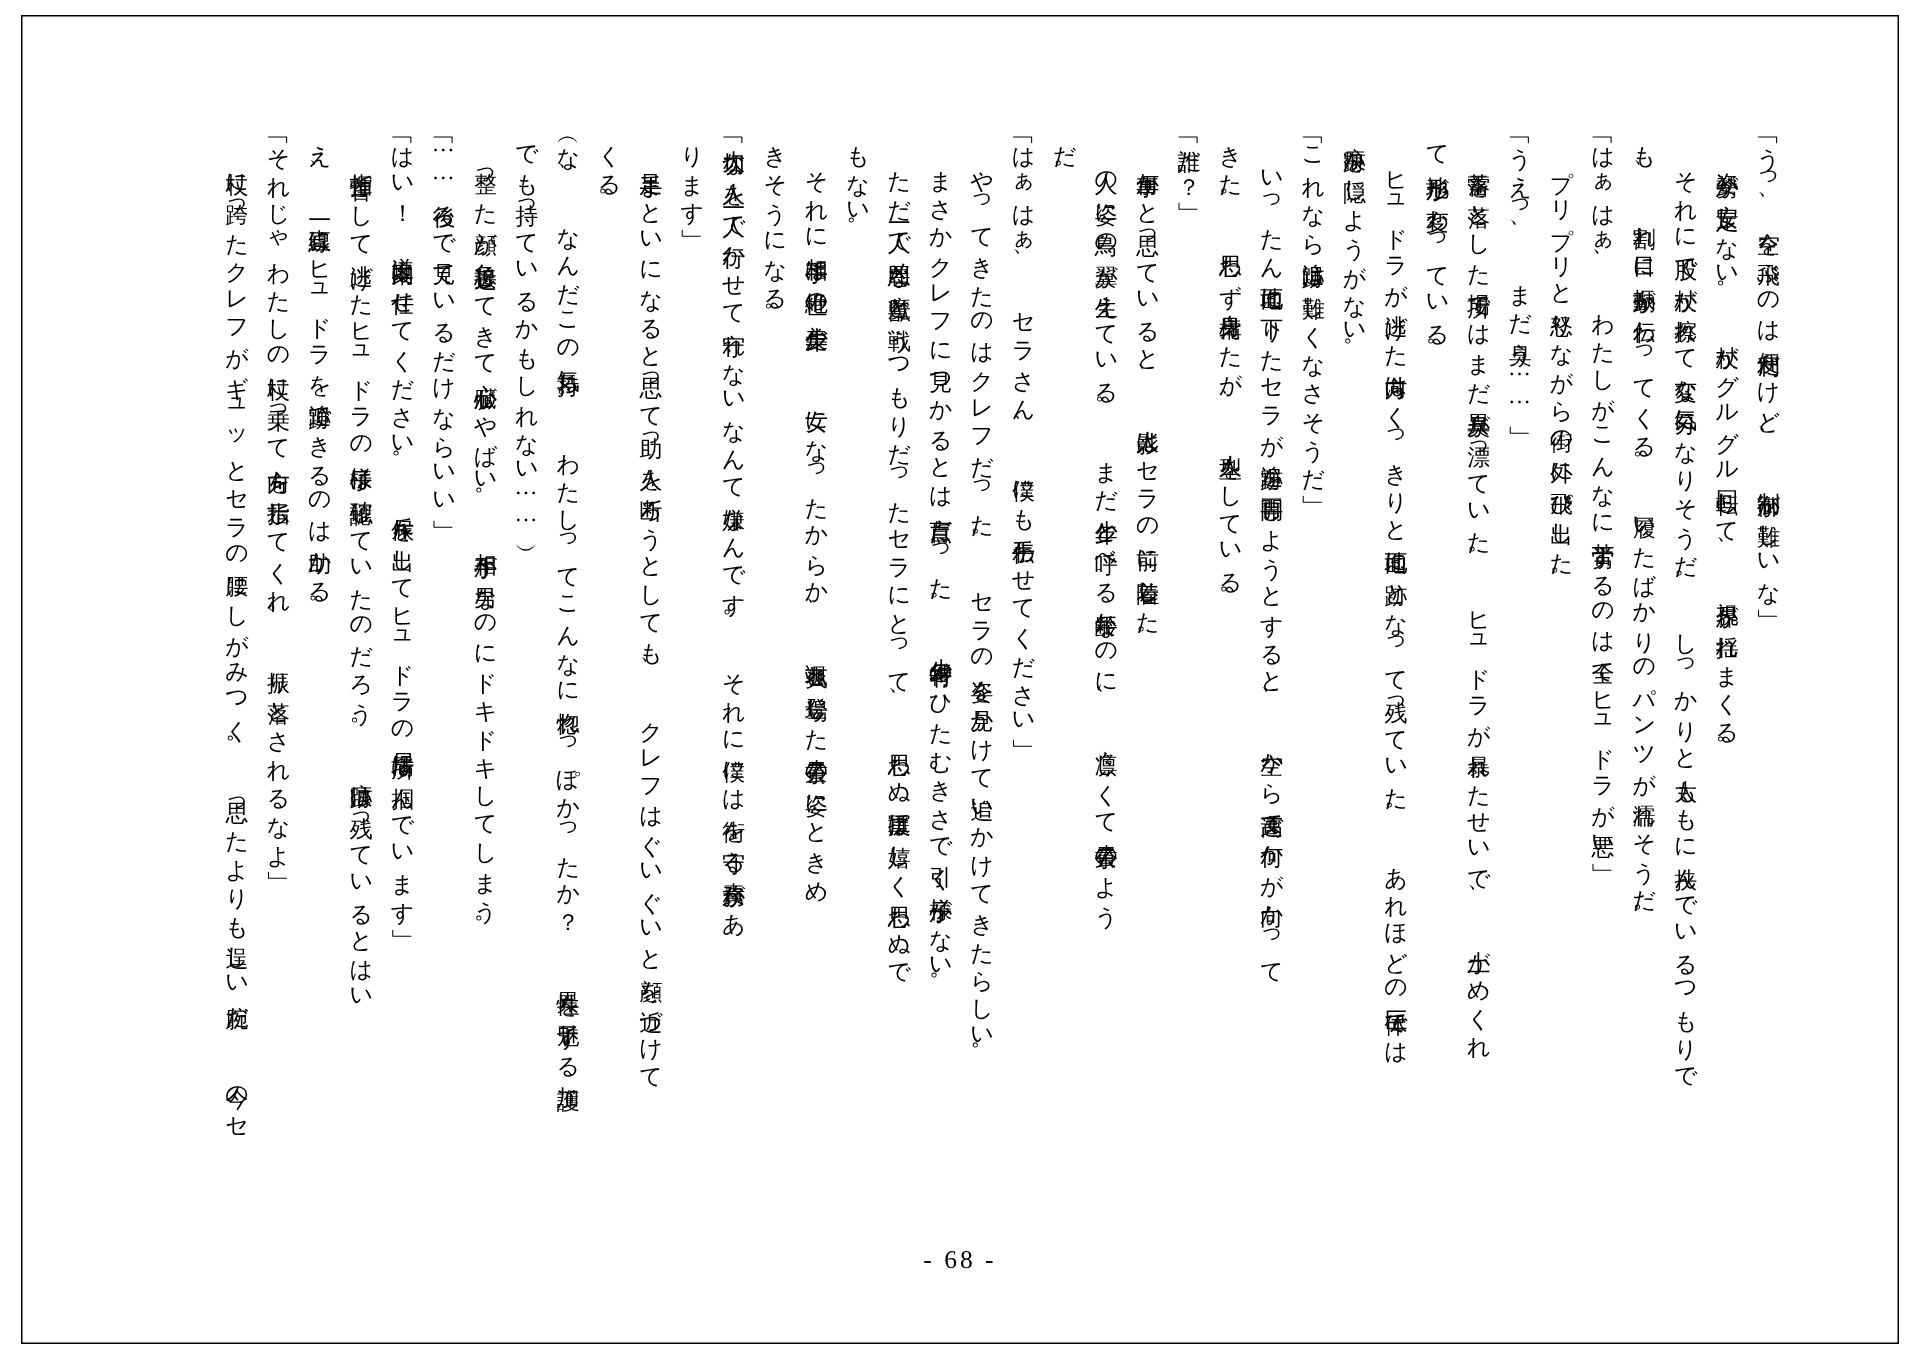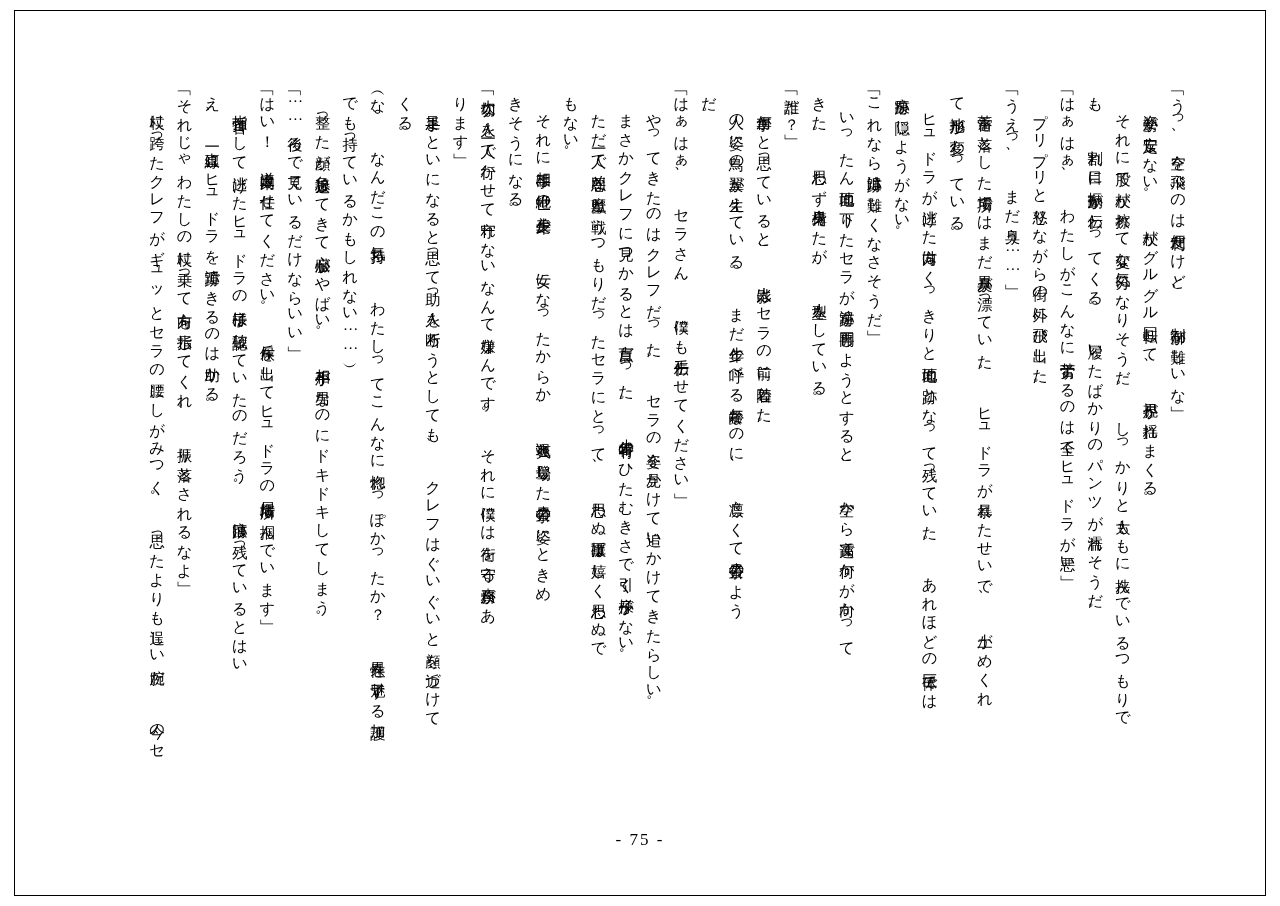--- a/index.html
+++ b/index.html
@@ -101,14 +101,14 @@
     <div class="col">（な、　なんだこの気持ち。　わたしってこんなに惚れっぽかったか？　　異性を魅了する加護</div>
     <div class="col">でも持っているかもしれない……）</div>
     <div class="col">　整った顔が急接近してきて心臓がやばい。　相手が男なのにドキドキしてしまう。</div>
     <div class="col">「……後ろで見ているだけならいい」</div>
     <div class="col">「はい！　道案内は任せてください。　斥候を出してヒュドラの居場所は掴んでいます」</div>
     <div class="col">　指揮官として逃げたヒュドラの様子は確認していたのだろう。　痕跡は残っているとはい</div>
     <div class="col">え、　一直線にヒュドラを追跡できるのは助かる。</div>
     <div class="col">「それじゃわたしの杖に乗って方向を指示してくれ。　振り落とされるなよ」</div>
     <div class="col">　杖に跨ったクレフがギュッとセラの腰にしがみつく。　思ったよりも逞しい腕だ。　今のセ</div>
   </div>
-  <div class="page-number">- 75 -</div>
+  <div class="page-number">- 68 -</div>
 </div>
 
 </body></html>

